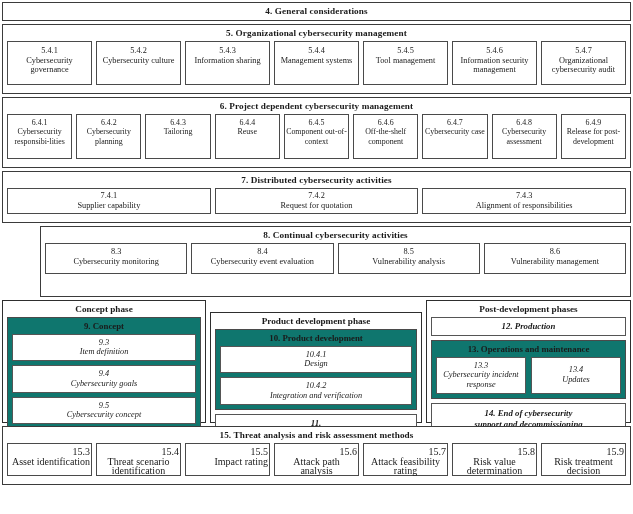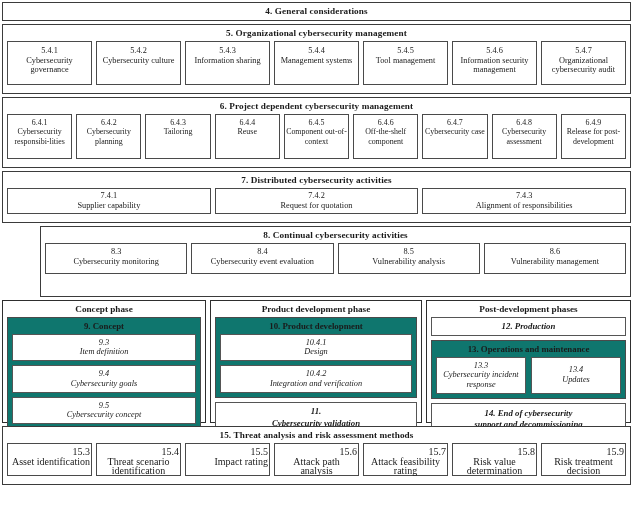--- a/index.html
+++ b/index.html
@@ -126,21 +126,21 @@
     font-size:8.3px;line-height:9.8px;
     padding:3px 2px;
     background:#fff;
     display:flex;flex-direction:column;justify-content:center;align-items:center;
     flex:1 1 0;
     font-style:italic;
   }
   .leaf.bold{font-weight:bold;font-size:8.8px;line-height:10.5px;}
 
   #phase-concept{width:204px;}
-  #phase-product{width:212px;}
+  #phase-product{width:212px;margin-top:12px;}
   #phase-post{flex:1 1 auto;}
 
   #phase-concept .subframe{flex:1 1 auto;}
   #phase-product .subframe#sf-prod{flex:1 1 auto;}
   #phase-product .leaf#leaf-11{height:31px;flex:0 0 31px;justify-content:space-between;}
   #phase-post .leaf#leaf-12{height:19px;flex:0 0 19px;}
   #phase-post .subframe#sf-ops{flex:1 1 auto;}
   #phase-post .leaf#leaf-14{height:32px;flex:0 0 32px;}
   #sf-ops .subframe-inner{flex-direction:row;gap:5px;}
   #sf-ops .leaf{flex:1 1 0;}

